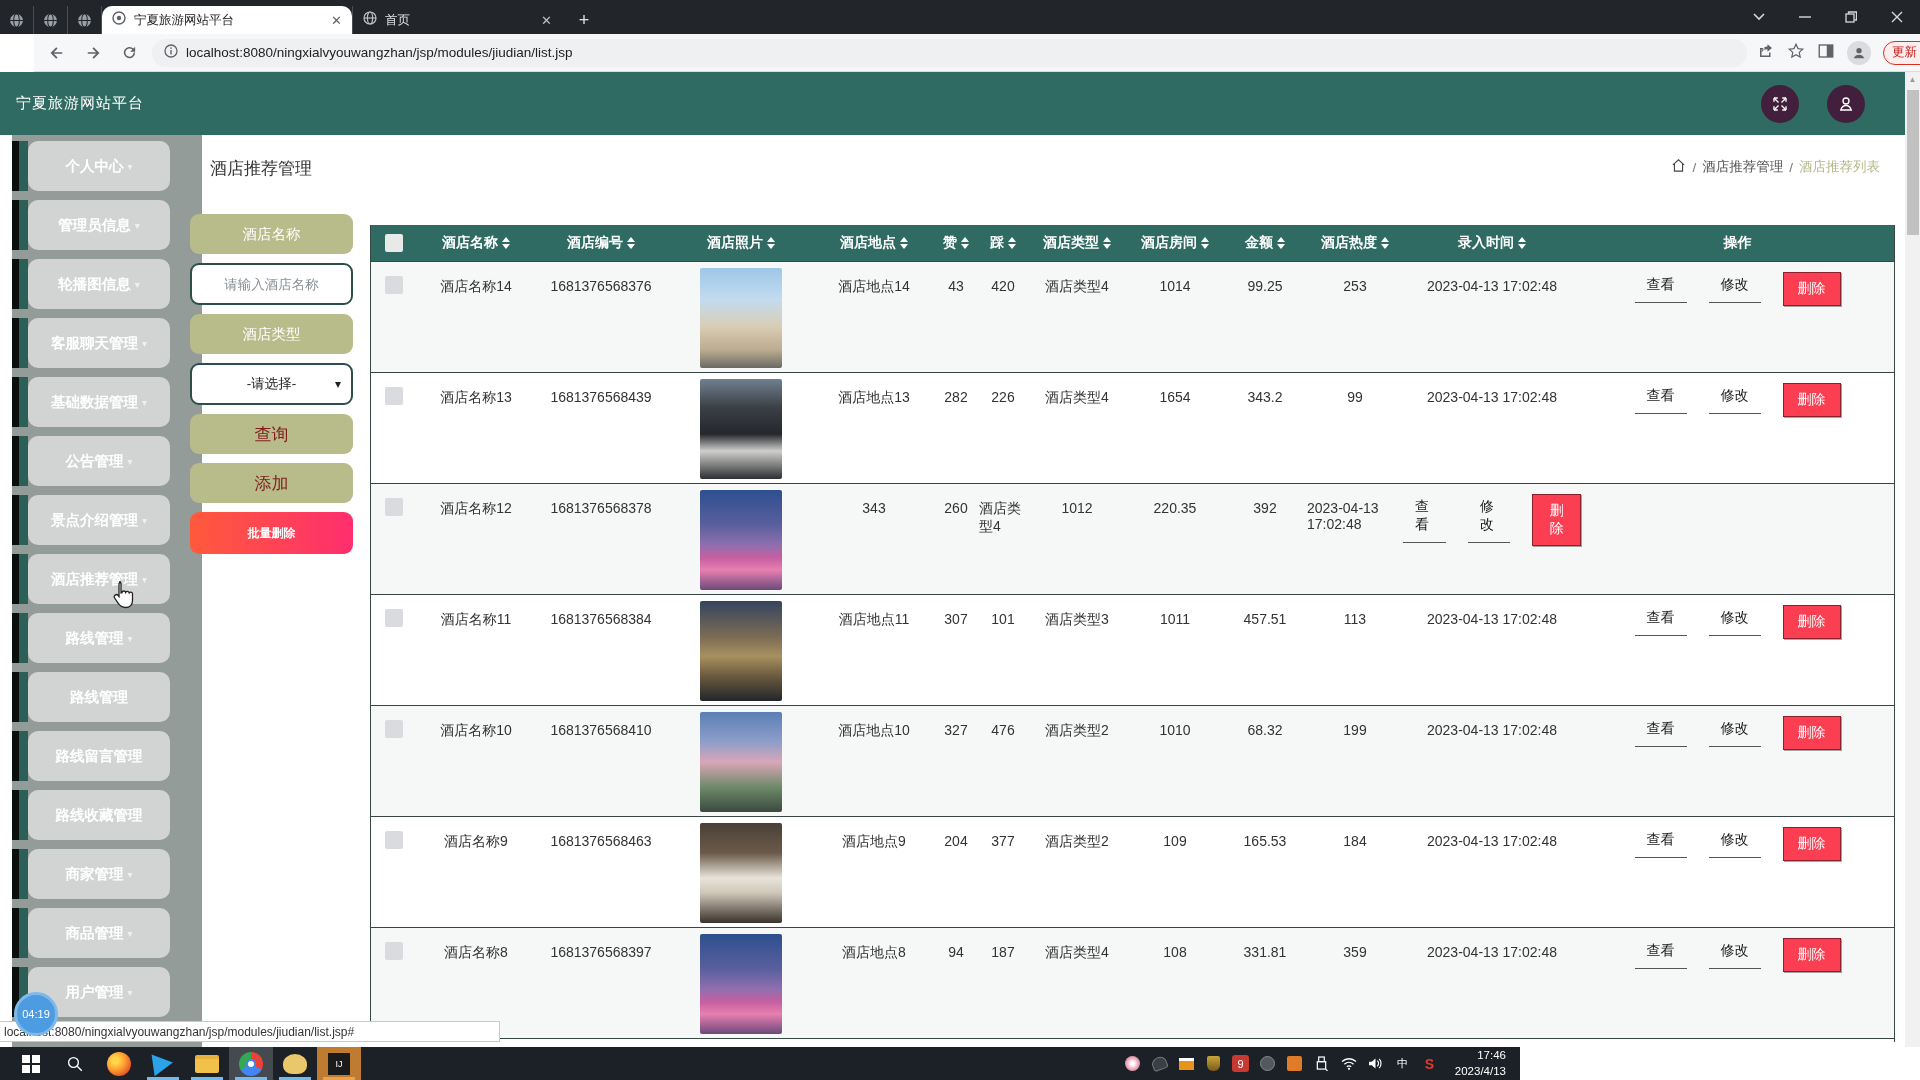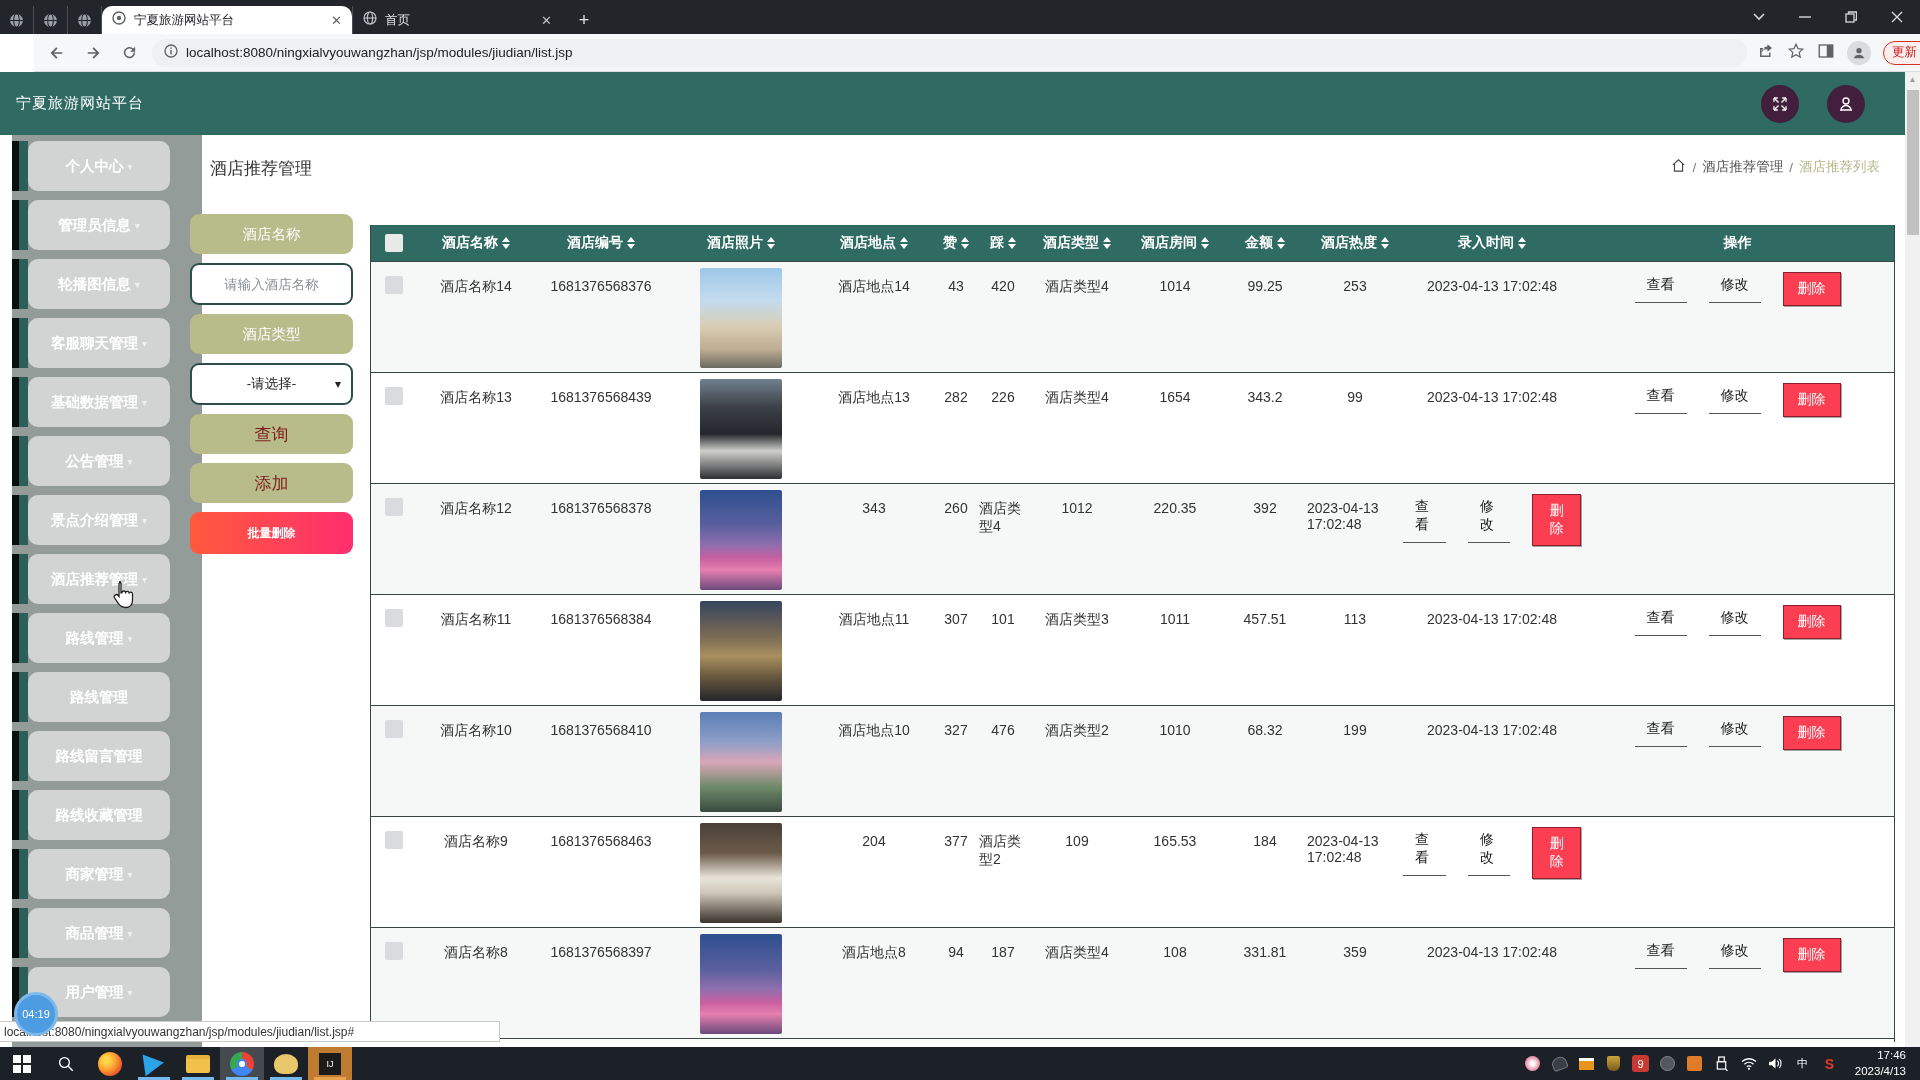--- a/index.html
+++ b/index.html
@@ -92,21 +92,21 @@
   
   .statusbar { position:absolute; left:0; top:1021px; height:21px; width:500px; background:#fff; border:1px solid #c9c9c9; border-left:none; display:flex; align-items:center; font-size:12px; color:#333; padding-left:4px; white-space:nowrap; overflow:hidden; }
   .timer-bubble { position:absolute; left:14px; top:992px; width:44px; height:44px; border-radius:50%; background:#4d9be0; border:3px solid #7fb8ea; color:#fff; font-size:11px; display:flex; align-items:center; justify-content:center; }
   .top-btn { position:absolute; left:1932px; top:976px; width:42px; height:42px; border-radius:50%; background:#d946ef; color:#fff; font-size:12px; font-weight:normal; display:flex; align-items:center; justify-content:center; border:none; font-family:inherit; }
   .pg-scrollbar { position:absolute; left:1905px; top:72px; width:15px; height:975px; background:#f1f1f1; }
   .pg-scroll-arrow { width:15px; height:15px; display:flex; align-items:center; justify-content:center; color:#9a9a9a; font-size:8px; }
   .pg-thumb { position:absolute; left:1.5px; top:17px; width:12px; height:145px; background:#c1c1c1; }
   .cursor-hand { position:absolute; left:110px; top:580px; }
 
   
-  .taskbar { position:absolute; left:0; top:1047px; width:1920px; height:33px; background:#1c2027; display:flex; align-items:center; }
+  .taskbar { position:absolute; left:0; top:1047px; width:1520px; height:33px; background:#1c2027; display:flex; align-items:center;padding-left:9px; }
   .tb-slot { width:44px; height:33px; display:flex; align-items:center; justify-content:center; position:relative; }
   .tb-slot.open::after { content:""; position:absolute; left:6px; bottom:0; width:32px; height:3px; background:#76b9ed; }
   .tb-slot.active { background:#454a51; }
   .tb-slot.idea-active { background:#bf7b2f; }
   .tb-slot.idea-active::after { background:#e8a34d; }
   .firefox-ic { background:radial-gradient(circle at 35% 35%,#ffd54a 15%,#ff9a2e 45%,#e3562a 75%); border-radius:50%; width:24px; height:24px; }
   .vscode-ic { width:0; height:0; border-top:11px solid transparent; border-bottom:11px solid transparent; border-left:20px solid #2aa3e8; transform:rotate(-8deg); }
   .explorer-ic { width:24px; height:18px; background:#f2c14a; border-radius:2px; border-top:4px solid #e8b23a; }
   .chrome-ic { width:24px; height:24px; border-radius:50%; background:conic-gradient(#ea4335 0 120deg,#4285f4 120deg 240deg,#34a853 240deg 360deg); position:relative; }
   .chrome-ic::after { content:""; position:absolute; left:7px; top:7px; width:10px; height:10px; border-radius:50%; background:#fff; border:2px solid #4285f4; box-sizing:border-box; }
@@ -611,20 +611,21 @@
         </div>
         <div class="grid-cols trow">
           <div class="td">
             <span class="cb"></span>
           </div>
           <div class="td">酒店名称9</div>
           <div class="td">1681376568463</div>
           <div class="td photo-cell">
             <span class="photo ph-bedroom"></span>
           </div>
+          <div class="td">酒店地点9</div>
           <div class="td">204</div>
           <div class="td">377</div>
           <div class="td">酒店类型2</div>
           <div class="td">109</div>
           <div class="td">165.53</div>
           <div class="td">184</div>
           <div class="td">2023-04-13 17:02:48</div>
           <div class="td ops">
             <span class="op-link">查看</span>
             <span class="op-link">修改</span>

